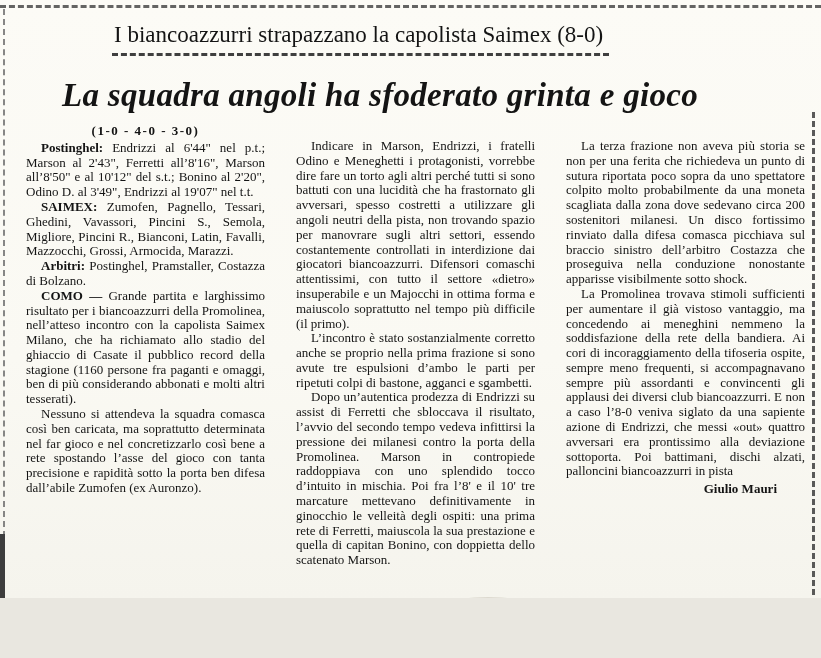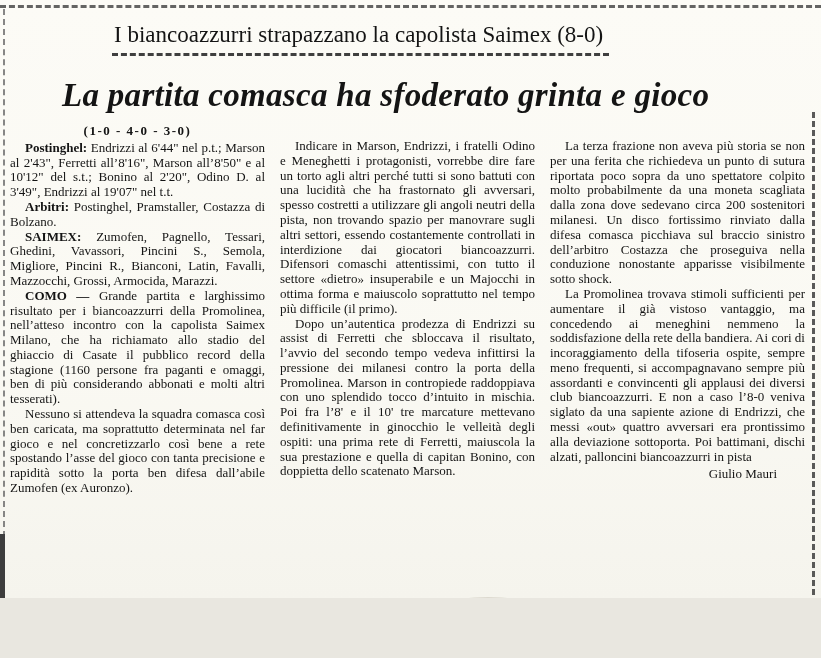--- a/index.html
+++ b/index.html
@@ -40,80 +40,81 @@
     font-weight:bold;
     letter-spacing:.3px;
     white-space:nowrap;
   }
 
   .columns { display:flex; gap:15px; margin:11px 16px 0 10px; }
   .col {
     flex:1; min-width:0;
     font-size:13px; line-height:14.8px;
     text-align:justify;
-    hyphens:auto; -webkit-hyphens:auto;
+    hyphens:auto;margin-left:16px; -webkit-hyphens:auto;
   }
   .col-offset { padding-top:15px; }
   .score {
     text-align:center; text-indent:0;
     font-weight:bold; font-size:13px; letter-spacing:1.5px;
     margin:0 0 2px 0;
   }
   .para { margin:0; text-indent:15px; }
   .lead { font-weight:bold; }
-  .byline { margin:3px 0 0 0; text-indent:0; text-align:right; padding-right:28px; font-weight:normal; }
+  .byline { margin:3px 0 0 0; text-indent:0; text-align:right; padding-right:28px; font-weight:bold; }
 </style>
 </head>
 <body>
 
 <div class="page">
 
   <div class="torn torn-top"></div>
   <div class="torn torn-left"></div>
   <div class="torn torn-left-dark"></div>
   <div class="torn torn-right"></div>
   <div class="torn torn-bottom-a"></div>
   <div class="torn torn-bottom-b"></div>
   <div class="torn smudge"></div>
 
   <div class="kicker">I biancoazzurri strapazzano la capolista Saimex (8-0)</div>
 
-  <h1 class="headline">La partita comasca ha sfoderato grinta e gioco</h1>
+  <h1 class="headline">La squadra angoli ha sfoderato grinta e gioco</h1>
 
   <div class="columns">
 
     <div class="col">
       <p class="score">(1-0 - 4-0 - 3-0)</p>
 
       <p class="para">
         <span class="lead">Postinghel:</span>
         <span>Endrizzi al 6'44" nel p.t.; Marson al 2'43", Ferretti all’8'16", Marson all’8'50" e al 10'12" del s.t.; Bonino al 2'20", Odino D. al 3'49", Endrizzi al 19'07" nel t.t.</span>
       </p>
 
 
       <p class="para">
-        <span class="lead">Arbitri:</span>
-        <span>Postinghel, Pramstaller, Costazza di Bolzano.</span>
+        <span class="lead">SAIMEX:</span>
+        <span>Zumofen, Pagnello, Tessari, Ghedini, Vavassori, Pincini S., Semola, Migliore, Pincini R., Bianconi, Latin, Favalli, Mazzocchi, Grossi, Armocida, Marazzi.</span>
       </p>
 
       <p class="para">
-        <span class="lead">SAIMEX:</span>
-        <span>Zumofen, Pagnello, Tessari, Ghedini, Vavassori, Pincini S., Semola, Migliore, Pincini R., Bianconi, Latin, Favalli, Mazzocchi, Grossi, Armocida, Marazzi.</span>
+        <span class="lead">Arbitri:</span>
+        <span>Postinghel, Pramstaller, Costazza di Bolzano.</span>
       </p>
 
       <p class="para">
         <span class="lead">COMO —</span>
         <span>Grande partita e larghissimo risultato per i biancoazzurri della Promolinea, nell’atteso incontro con la capolista Saimex Milano, che ha richiamato allo stadio del ghiaccio di Casate il pubblico record della stagione (1160 persone fra paganti e omaggi, ben di più considerando abbonati e molti altri tesserati).</span>
       </p>
 
       <p class="para">Nessuno si attendeva la squadra comasca così ben caricata, ma soprattutto determinata nel far gioco e nel concretizzarlo così bene a rete spostando l’asse del gioco con tanta precisione e rapidità sotto la porta ben difesa dall’abile Zumofen (ex Auronzo).</p>
     </div>
 
     <div class="col col-offset">
       <p class="para">Indicare in Marson, Endrizzi, i fratelli Odino e Meneghetti i protagonisti, vorrebbe dire fare un torto agli altri perché tutti si sono battuti con una lucidità che ha frastornato gli avversari, spesso costretti a utilizzare gli angoli neutri della pista, non trovando spazio per manovrare sugli altri settori, essendo costantemente controllati in interdizione dai giocatori biancoazzurri. Difensori comaschi attentissimi, con tutto il settore «dietro» insuperabile e un Majocchi in ottima forma e maiuscolo soprattutto nel tempo più difficile (il primo).</p>
+      <p class="para">L’incontro è stato sostanzialmente corretto anche se proprio nella prima frazione si sono avute tre espulsioni d’ambo le parti per ripetuti colpi di bastone, agganci e sgambetti.</p>
       <p class="para">Dopo un’autentica prodezza di Endrizzi su assist di Ferretti che sbloccava il risultato, l’avvio del secondo tempo vedeva infittirsi la pressione dei milanesi contro la porta della Promolinea. Marson in contropiede raddoppiava con uno splendido tocco d’intuito in mischia. Poi fra l’8' e il 10' tre marcature mettevano definitivamente in ginocchio le velleità degli ospiti: una prima rete di Ferretti, maiuscola la sua prestazione e quella di capitan Bonino, con doppietta dello scatenato Marson.</p>
     </div>
 
     <div class="col col-offset">
       <p class="para">La terza frazione non aveva più storia se non per una ferita che richiedeva un punto di sutura riportata poco sopra da uno spettatore colpito molto probabilmente da una moneta scagliata dalla zona dove sedevano circa 200 sostenitori milanesi. Un disco fortissimo rinviato dalla difesa comasca picchiava sul braccio sinistro dell’arbitro Costazza che proseguiva nella conduzione nonostante apparisse visibilmente sotto shock.</p>
       <p class="para">La Promolinea trovava stimoli sufficienti per aumentare il già vistoso vantaggio, ma concedendo ai meneghini nemmeno la soddisfazione della rete della bandiera. Ai cori di incoraggiamento della tifoseria ospite, sempre meno frequenti, si accompagnavano sempre più assordanti e convincenti gli applausi dei diversi club biancoazzurri. E non a caso l’8-0 veniva siglato da una sapiente azione di Endrizzi, che messi «out» quattro avversari era prontissimo alla deviazione sottoporta. Poi battimani, dischi alzati, palloncini biancoazzurri in pista</p>
       <p class="byline">Giulio Mauri</p>
     </div>
 
   </div>

